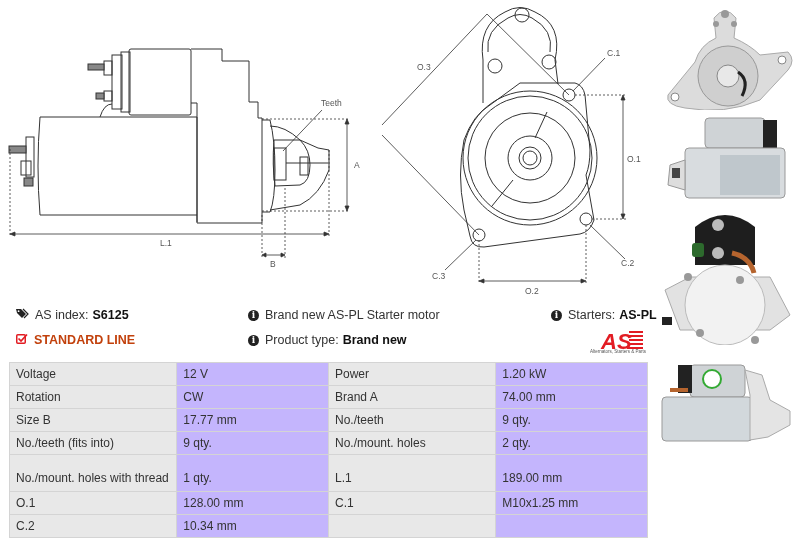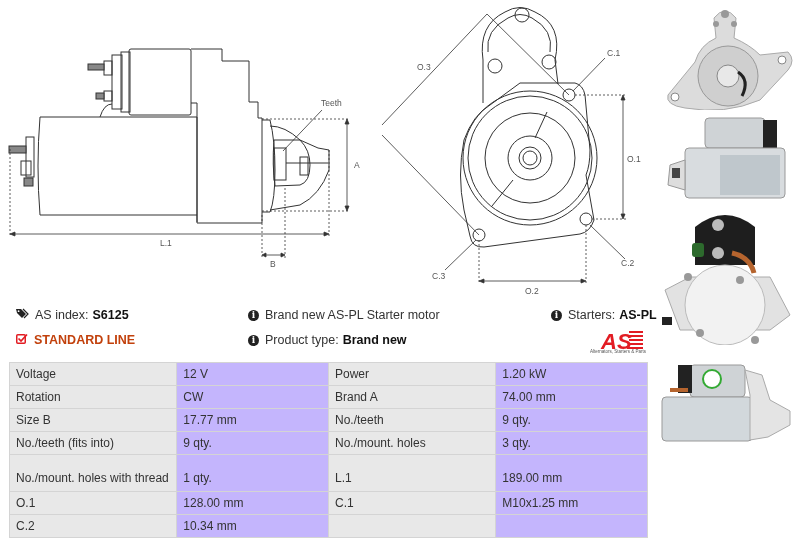--- a/index.html
+++ b/index.html
@@ -252,21 +252,21 @@
     <tr>
       <td class="lab">Size B</td>
       <td class="val">17.77 mm</td>
       <td class="lab">No./teeth</td>
       <td class="val">9 qty.</td>
     </tr>
     <tr>
       <td class="lab">No./teeth (fits into)</td>
       <td class="val">9 qty.</td>
       <td class="lab">No./mount. holes</td>
-      <td class="val">3 qty.</td>
+      <td class="val">2 qty.</td>
     </tr>
     <tr class="tall">
       <td class="lab">No./mount. holes with thread</td>
       <td class="val">1 qty.</td>
       <td class="lab">L.1</td>
       <td class="val">189.00 mm</td>
     </tr>
     <tr>
       <td class="lab">O.1</td>
       <td class="val">128.00 mm</td>

